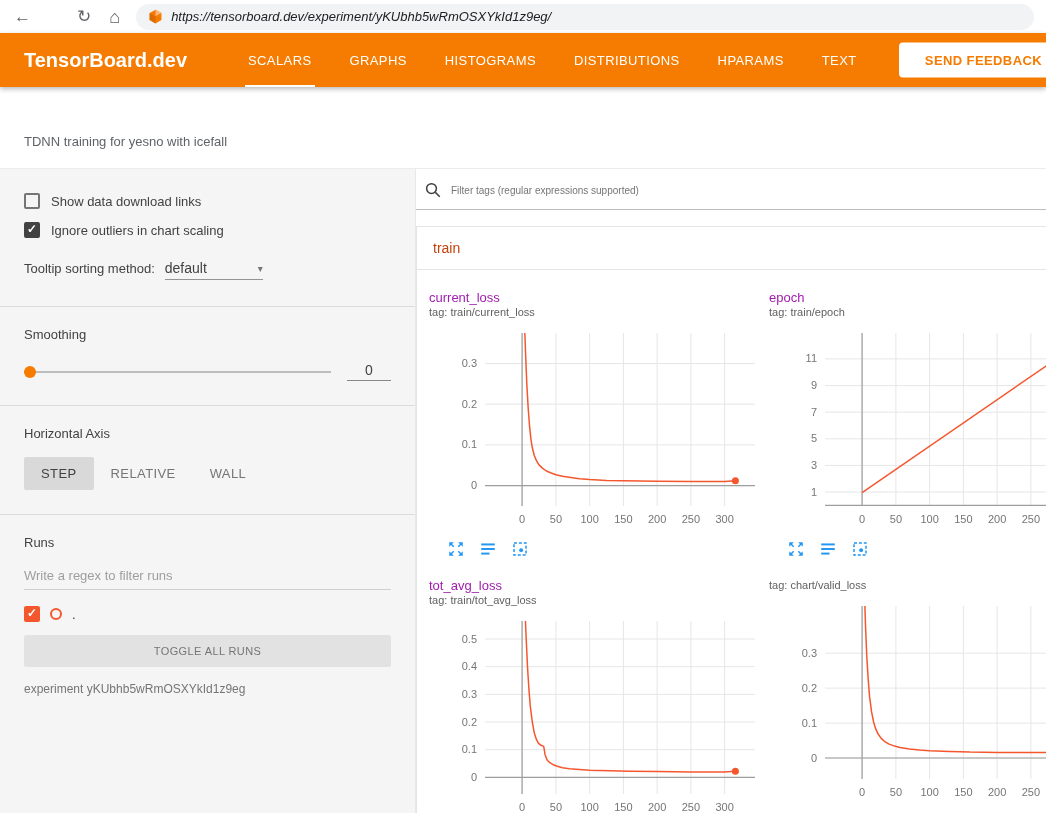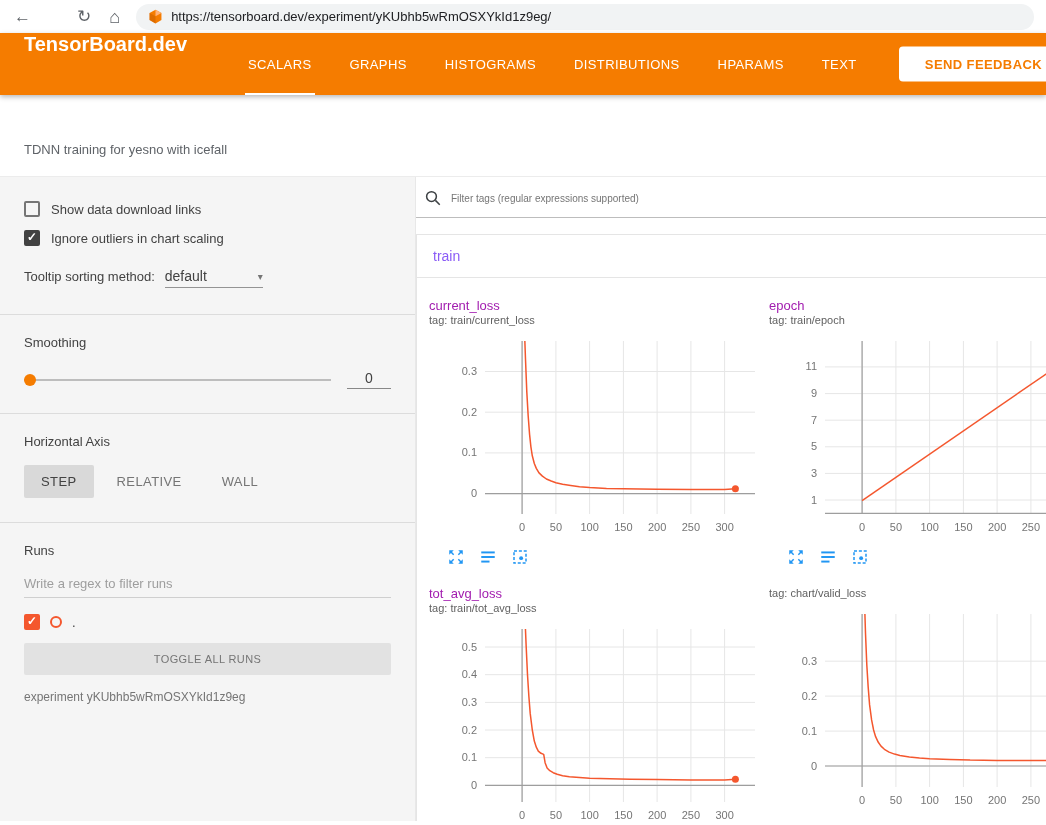--- a/index.html
+++ b/index.html
@@ -16,24 +16,24 @@
   svg text{font-family:"Liberation Sans",sans-serif;}
 
   
   .browser-bar{height:33px;display:flex;align-items:center;background:#fff;}
   .nav-icon{color:#5f6368;font-size:17px;line-height:1;cursor:pointer;user-select:none;}
   .nav-icon.back{margin-left:14px;}
   .nav-icon.reload{margin-left:46px;}
   .nav-icon.home{margin-left:18px;font-size:18px;}
   .address-bar{flex:1;margin:0 12px 0 16px;height:26px;background:#f1f3f4;border-radius:13px;
     display:flex;align-items:center;padding:0 12px;gap:8px;overflow:hidden;}
-  .url{font-size:13px;color:#202124;white-space:nowrap;}
-
-  
-  .app-header{height:62px;background:var(--c-header);display:flex;align-items:flex-start;
+  .url{font-size:13px;color:#202124;white-space:nowrap;font-style:italic;}
+
+  
+  .app-header{height:54px;background:var(--c-header);display:flex;align-items:center;
     position:relative;box-shadow:0 2px 5px rgba(0,0,0,.28);}
   .logo{color:#fff;font-size:20px;font-weight:700;margin-left:24px;white-space:nowrap;}
   .nav-tabs{display:flex;height:100%;margin-left:42px;}
   .tab{color:#fff;font-size:13px;font-weight:500;letter-spacing:.4px;display:flex;align-items:center;
     padding:16px 19px;cursor:pointer;position:relative;white-space:nowrap;}
   .tab.active::after{content:"";position:absolute;left:16px;right:16px;bottom:0;height:2px;background:#fff;}
   .feedback-btn{position:absolute;right:-22px;top:50%;transform:translateY(-50%);
     background:#fff;color:var(--c-header);font-size:13px;font-weight:600;letter-spacing:.4px;
     padding:10px 26px;border-radius:4px;border:none;white-space:nowrap;cursor:pointer;
     font-family:"Liberation Sans",sans-serif;}
@@ -62,21 +62,21 @@
     align-items:center;font-size:14px;color:#424242;padding-bottom:3px;cursor:pointer;}
   .caret{color:#757575;font-size:10px;}
   .divider{height:1px;background:#dcdcdc;margin:0 -24px;}
   .section{padding:20px 0 24px;}
   .slider-row{display:flex;align-items:center;gap:16px;margin-top:20px;}
   .slider-track{flex:1;height:2px;background:#bdbdbd;position:relative;cursor:pointer;}
   .slider-thumb{width:12px;height:12px;border-radius:50%;background:var(--c-header);
     position:absolute;left:0;top:-5px;}
   .smoothing-value{width:44px;border-bottom:1px solid #888;font-size:14px;color:#424242;
     text-align:center;padding-bottom:2px;}
-  .axis-buttons{display:flex;gap:6px;margin-top:16px;}
+  .axis-buttons{display:flex;margin-top:16px;}
   .axis-btn{font-size:13px;letter-spacing:.4px;color:#757575;padding:9px 17px;border-radius:2px;
     background:transparent;border:none;cursor:pointer;font-family:"Liberation Sans",sans-serif;}
   .axis-btn.active{background:#d9d9d9;color:#424242;}
   .runs-filter{display:block;width:100%;margin-top:12px;border:none;outline:none;background:transparent;
     border-bottom:1px solid #cfcfcf;font-size:13px;color:#424242;padding:6px 0;
     font-family:"Liberation Sans",sans-serif;}
   .runs-filter::placeholder{color:#9e9e9e;}
   .run-row{display:flex;align-items:center;gap:10px;margin:16px 0 13px;cursor:pointer;}
   .run-swatch{width:12px;height:12px;border-radius:50%;border:2px solid var(--c-run);flex-shrink:0;}
   .run-name{font-size:13px;color:#424242;}
@@ -85,21 +85,21 @@
     font-family:"Liberation Sans",sans-serif;}
   .experiment-label{margin-top:15px;font-size:12px;color:#757575;}
 
   
   .filter-row{display:flex;align-items:center;gap:9px;padding:12px 0 10px 8px;
     border-bottom:1px solid #bdbdbd;}
   .filter-input{border:none;outline:none;font-size:10px;color:#0369a1;flex:1;background:transparent;
     font-family:"Liberation Sans",sans-serif;}
   .filter-input::placeholder{color:#757575;}
   .card{margin-top:16px;border:1px solid #e5e5e5;margin-right:-2px;background:#fff;}
-  .card-header{padding:13px 16px;font-size:14px;color:#8b5cf6;border-bottom:1px solid #e5e5e5;}
+  .card-header{padding:13px 16px;font-size:14px;color:#c2410c;border-bottom:1px solid #e5e5e5;}
   .charts-grid{display:grid;grid-template-columns:1fr 1fr;padding:20px 0 0 12px;row-gap:20px;}
   .chart-card{width:340px;}
   .chart-title{font-size:13px;color:#a21caf;line-height:15px;}
   .chart-tag{font-size:11px;color:#616161;line-height:15px;margin-bottom:8px;}
   .chart-toolbar{display:flex;gap:14px;margin:4px 0 0 18px;height:18px;}
   .tool-icon{width:18px;height:18px;cursor:pointer;}
 </style>
 </head>
 <body>
 

